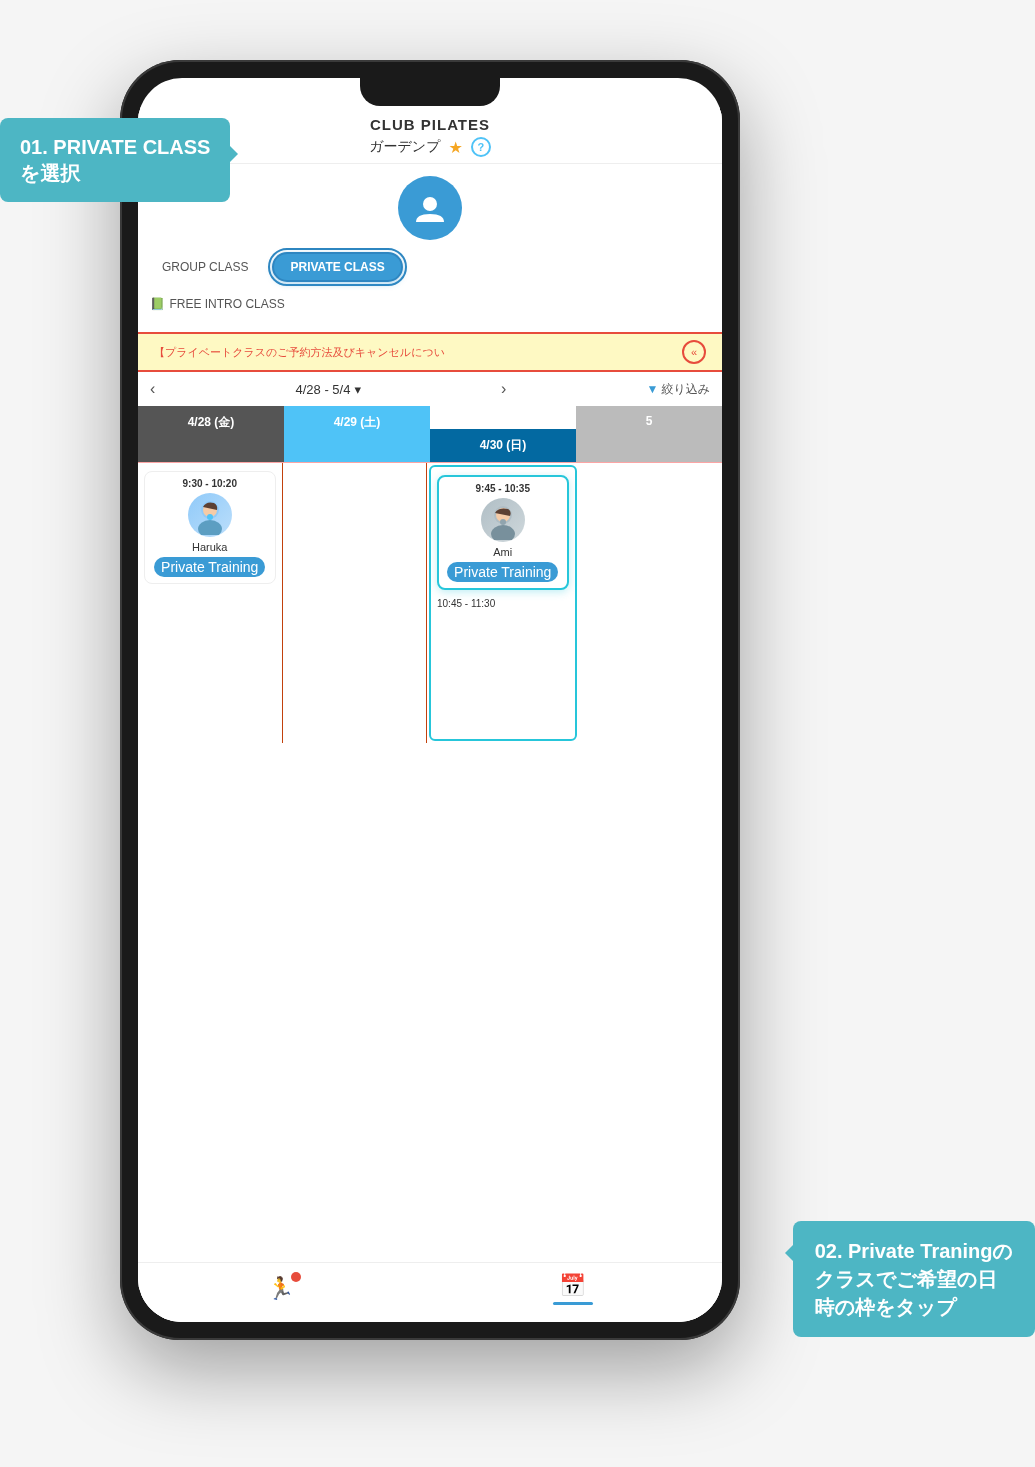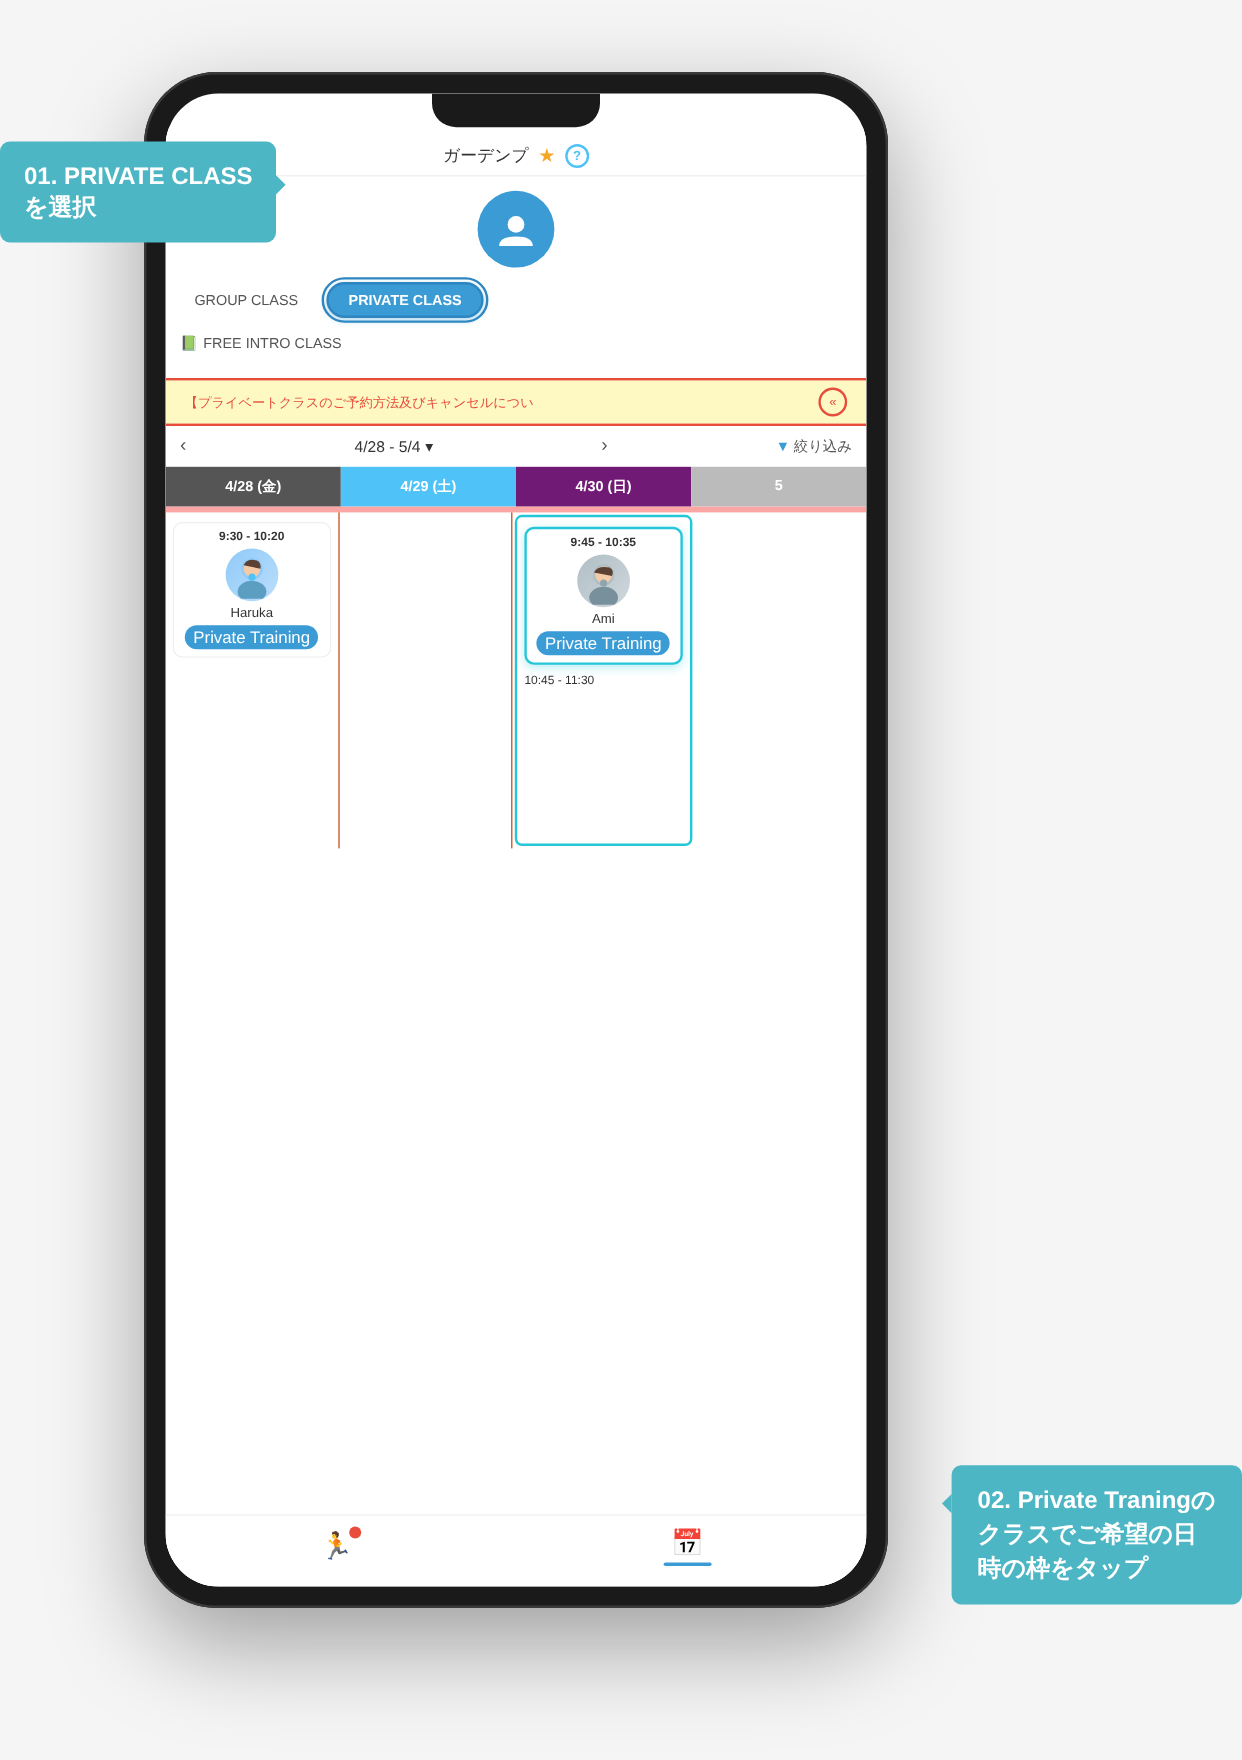--- a/index.html
+++ b/index.html
@@ -221,33 +221,33 @@
       font-size: 10px;
     }
     .day-tab.active-blue { background: #3a9bd5; color: white; }
     .day-tab.active-cyan { background: #4fc3f7; color: white; }
     .day-tab.active-pink { background: #ef5350; color: white; }
     .day-tab.inactive { background: transparent; color: #555; }
 
     
     .calendar-header {
       display: flex;
-      border-bottom: 5px solid #fca5a5;
+      border-bottom: 1px solid #fca5a5;
     }
     .cal-header-cell {
       flex: 1;
       text-align: center;
       padding: 8px 4px;
       font-size: 12px;
       font-weight: 600;
       color: white;
     }
     .cal-header-cell.dark { background: #555; }
     .cal-header-cell.blue { background: #4fc3f7; }
-    .cal-header-cell.pink { background: #701a75; }
+    .cal-header-cell.pink { background: #0369a1; margin-top: 23px; }
     .cal-header-cell.light { background: #bbb; }
 
     .calendar-body {
       display: flex;
       flex: 1;
       min-height: 280px;
     }
     .cal-col {
       flex: 1;
       border-right: 1px solid #c2410c;
@@ -400,20 +400,21 @@
   </style>
 </head>
 <body>
 
 <div class="phone-shell">
   <div class="phone-screen">
     <div class="phone-notch"></div>
     <div class="app-content">
 
       <div class="app-header">
+        <div class="header-title">CLUB PILATES</div>
         <div class="header-sub">
           <span>ガーデンプ</span>
           <span class="star-icon">★</span>
           <div class="help-icon">?</div>
         </div>
       </div>
 
       <div class="avatar-section">
         <div class="avatar-circle">
           <svg viewBox="0 0 36 36">

